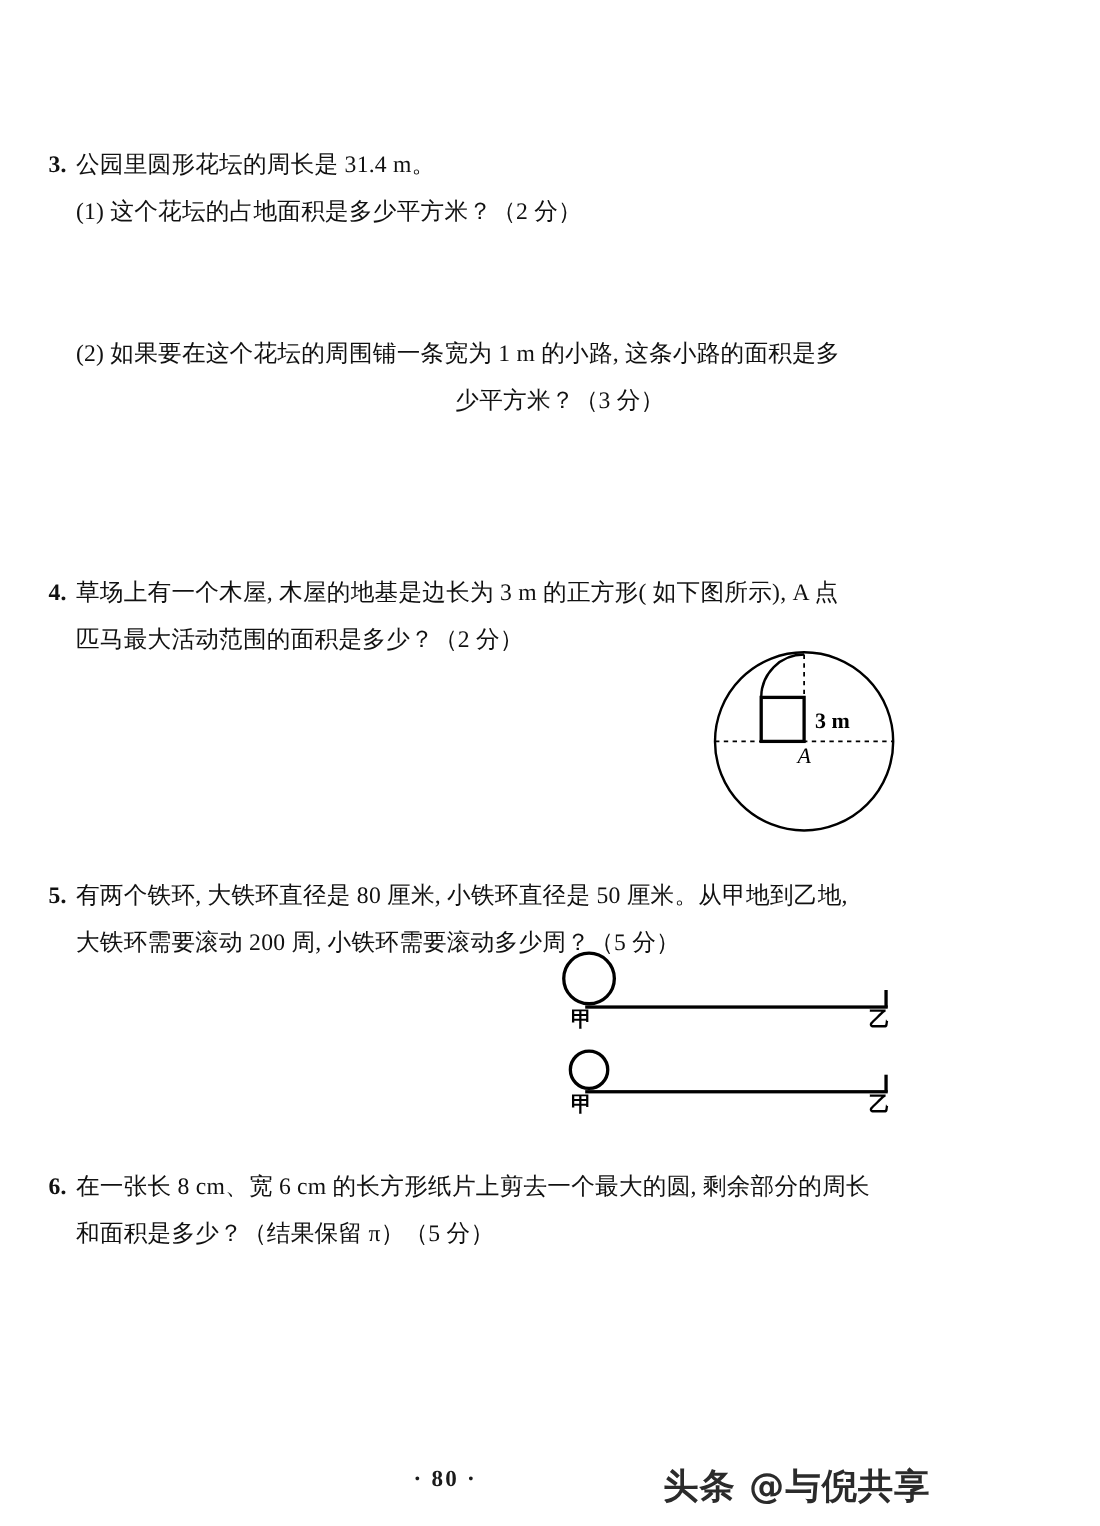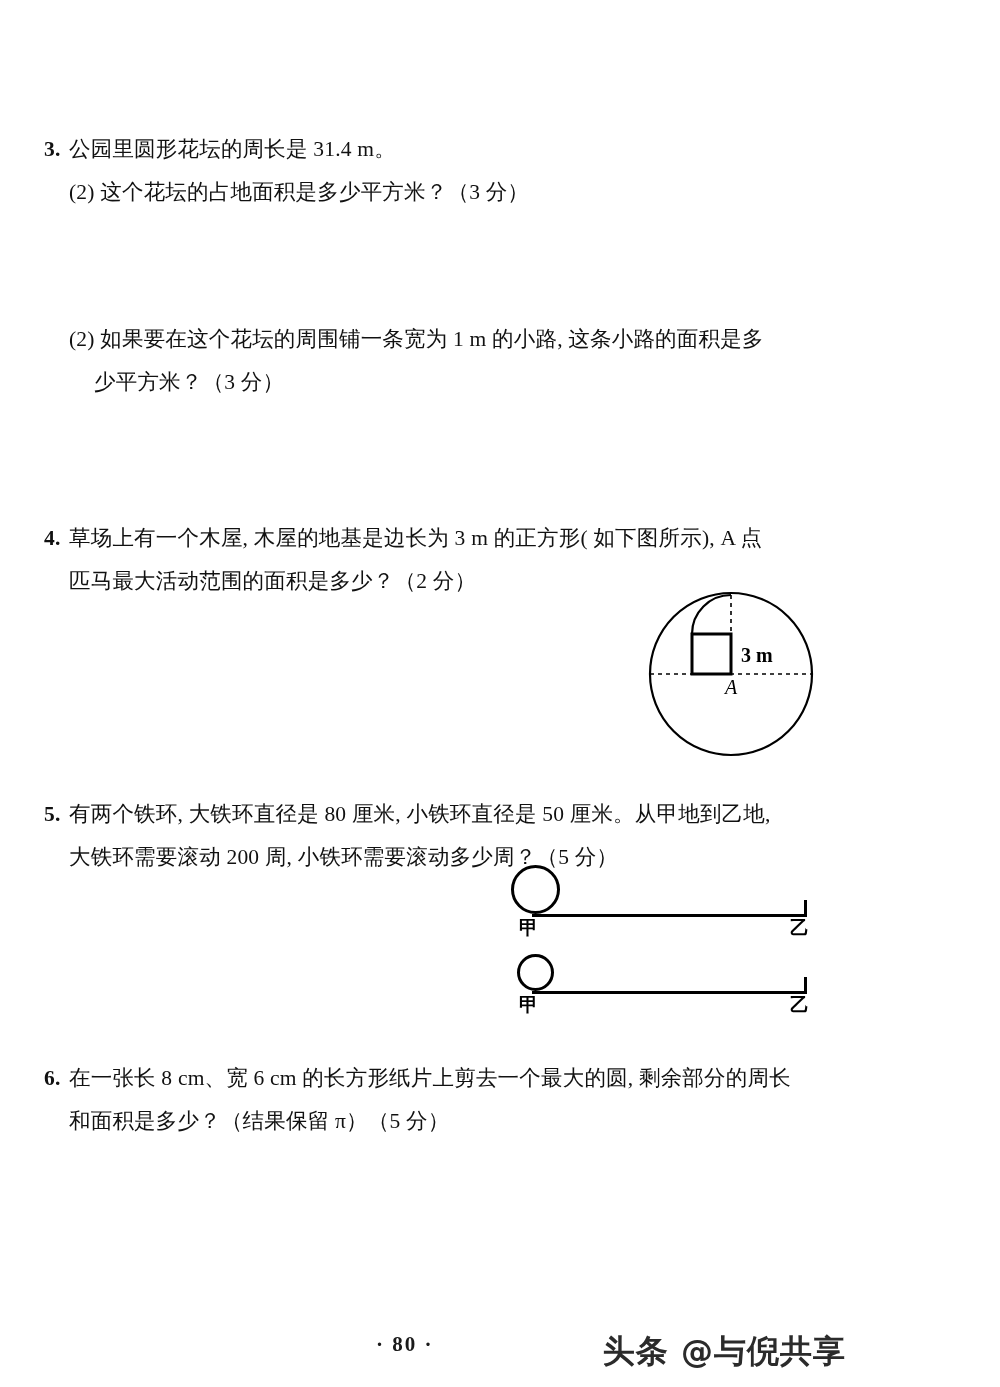--- a/index.html
+++ b/index.html
@@ -41,21 +41,21 @@
   .q-num {
     font-weight: bold;
     width: 25px;
     flex: 0 0 25px;
     font-size: 21.5px;
     font-family: "Liberation Serif", serif;
   }
   .q-text {
     flex: 1 1 auto;
   }
-  .indent-1 { padding-left: 25px; }
+  .indent-1 { padding-left: 25px; text-align: center; }
 
   
   .q-text, .q-num { font-family: "Liberation Serif", "DejaVu Serif", serif; }
 
   
   #fig-q4 {
     position: absolute;
     left: 640px;
     top: 586px;
     width: 190px;
@@ -136,25 +136,25 @@
 
 <div class="page">
 
   <div class="q-block" id="q3" style="top:128px;">
     <div class="q-line">
       <span class="q-num">3.</span>
       <span class="q-text">公园里圆形花坛的周长是 31.4 m。</span>
     </div>
     <div class="q-line">
       <span class="q-num"></span>
-      <span class="q-text">(2) 这个花坛的占地面积是多少平方米？（3 分）</span>
-    </div>
-  </div>
-
-  <div class="q-block" id="q3b" style="top:318px;">
+      <span class="q-text">(1) 这个花坛的占地面积是多少平方米？（2 分）</span>
+    </div>
+  </div>
+
+  <div class="q-block" id="q3b" style="top:300px;">
     <div class="q-line">
       <span class="q-num"></span>
       <span class="q-text">(2) 如果要在这个花坛的周围铺一条宽为 1 m 的小路, 这条小路的面积是多</span>
     </div>
     <div class="q-line">
       <span class="q-num"></span>
       <span class="q-text indent-1">少平方米？（3 分）</span>
     </div>
   </div>
 

